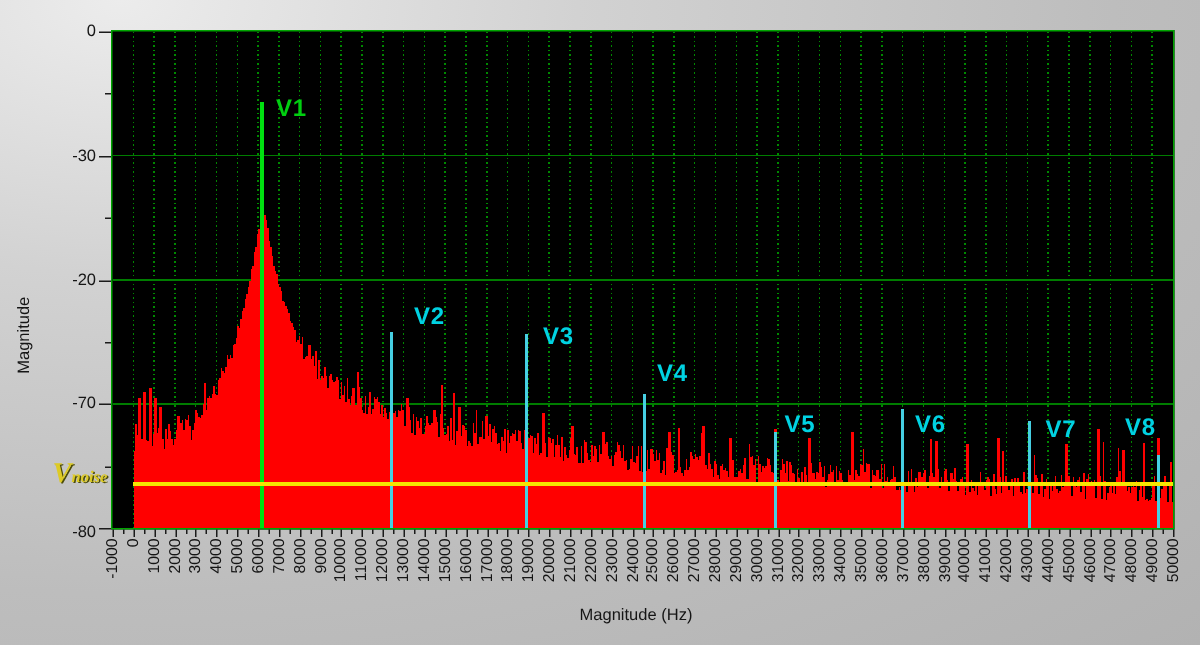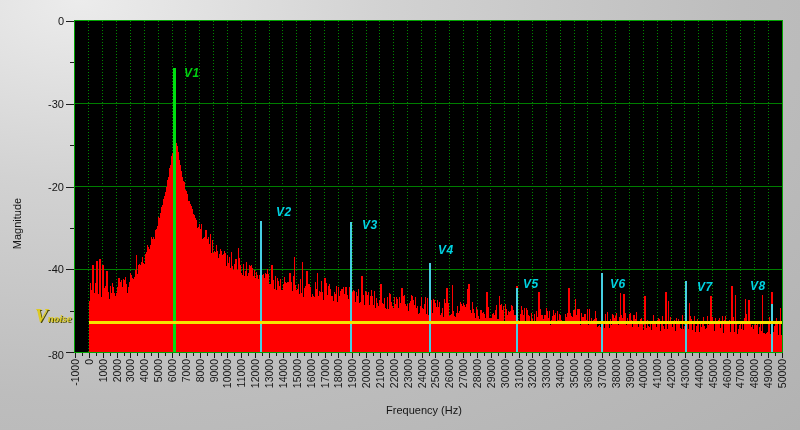--- a/index.html
+++ b/index.html
@@ -17,21 +17,21 @@
   .plot svg{position:absolute;left:0;top:0;}
   .ylab{position:absolute;left:26px;width:38px;text-align:right;font-size:11px;color:#151515;line-height:13px;}
   .xlab{
     position:absolute;font-size:10.5px;color:#151515;white-space:nowrap;line-height:11px;
     transform:rotate(-90deg) translateX(-100%);transform-origin:0 0;
   }
   .xtick,.ytick{position:absolute;background:#1b1b1b;}
   .axis-title{position:absolute;font-size:11px;color:#151515;}
   .x-title{left:314px;top:404px;width:220px;text-align:center;}
   .y-title{left:-23px;top:217px;width:80px;height:13px;text-align:center;transform:rotate(-90deg);}
-  .mlabel{position:absolute;font-size:12px;font-weight:bold;line-height:14px;letter-spacing:0.5px;font-style:italic;}
+  .mlabel{position:absolute;font-size:16px;font-weight:bold;line-height:14px;letter-spacing:0.5px;}
   .noise-label{
     position:absolute;left:35px;top:305px;color:#ddca25;
     font-family:"Liberation Serif", serif;font-style:italic;font-weight:bold;
     text-shadow:1px 1px 0 #4c4c08;white-space:nowrap;
   }
   .noise-label .vmain{font-size:19px;}
   .noise-label .vsub{font-size:11px;font-weight:bold;}
 </style>
 </head>
 <body>
@@ -297,32 +297,32 @@
       <div class="xtick" style="left: 747.343px; top: 353px; width: 1px; height: 3px;"></div>
       <div class="xtick" style="left: 761.206px; top: 353px; width: 1px; height: 3px;"></div>
       <div class="xtick" style="left: 775.069px; top: 353px; width: 1px; height: 3px;"></div>
       <div class="ytick" style="left: 66px; top: 21px; width: 8px; height: 1px;"></div>
       <div class="ylab" style="top: 15px;">0</div>
       <div class="ytick" style="left: 66px; top: 103.75px; width: 8px; height: 1px;"></div>
       <div class="ylab" style="top: 97.75px;">-30</div>
       <div class="ytick" style="left: 66px; top: 186.5px; width: 8px; height: 1px;"></div>
       <div class="ylab" style="top: 180.5px;">-20</div>
       <div class="ytick" style="left: 66px; top: 269.25px; width: 8px; height: 1px;"></div>
-      <div class="ylab" style="top: 263.25px;">-40</div>
+      <div class="ylab" style="top: 263.25px;">-70</div>
       <div class="ytick" style="left: 66px; top: 352px; width: 8px; height: 1px;"></div>
       <div class="ylab" style="top: 349px;">-80</div>
       <div class="ytick" style="left: 70px; top: 62.375px; width: 4px; height: 1px;"></div>
       <div class="ytick" style="left: 70px; top: 145.125px; width: 4px; height: 1px;"></div>
       <div class="ytick" style="left: 70px; top: 227.875px; width: 4px; height: 1px;"></div>
       <div class="ytick" style="left: 70px; top: 310.625px; width: 4px; height: 1px;"></div>
     </div>
 
   <div class="noise-label"><span class="vmain">V</span><span class="vsub">noise</span></div>
 
-  <div class="axis-title x-title">Frequency (Hz)</div>
+  <div class="axis-title x-title">Magnitude (Hz)</div>
 <div class="mlabel" style="left: 184px; top: 66px; color: rgb(0, 207, 16);">V1</div>
     <div class="mlabel" style="left: 276px; top: 205px; color: rgb(0, 210, 226);">V2</div>
     <div class="mlabel" style="left: 362px; top: 218px; color: rgb(0, 210, 226);">V3</div>
     <div class="mlabel" style="left: 438px; top: 243px; color: rgb(0, 210, 226);">V4</div>
     <div class="mlabel" style="left: 523px; top: 277px; color: rgb(0, 210, 226);">V5</div>
     <div class="mlabel" style="left: 610px; top: 277px; color: rgb(0, 210, 226);">V6</div>
     <div class="mlabel" style="left: 697px; top: 280px; color: rgb(0, 210, 226);">V7</div>
     <div class="mlabel" style="left: 750px; top: 279px; color: rgb(0, 210, 226);">V8</div>
   </div>
 

